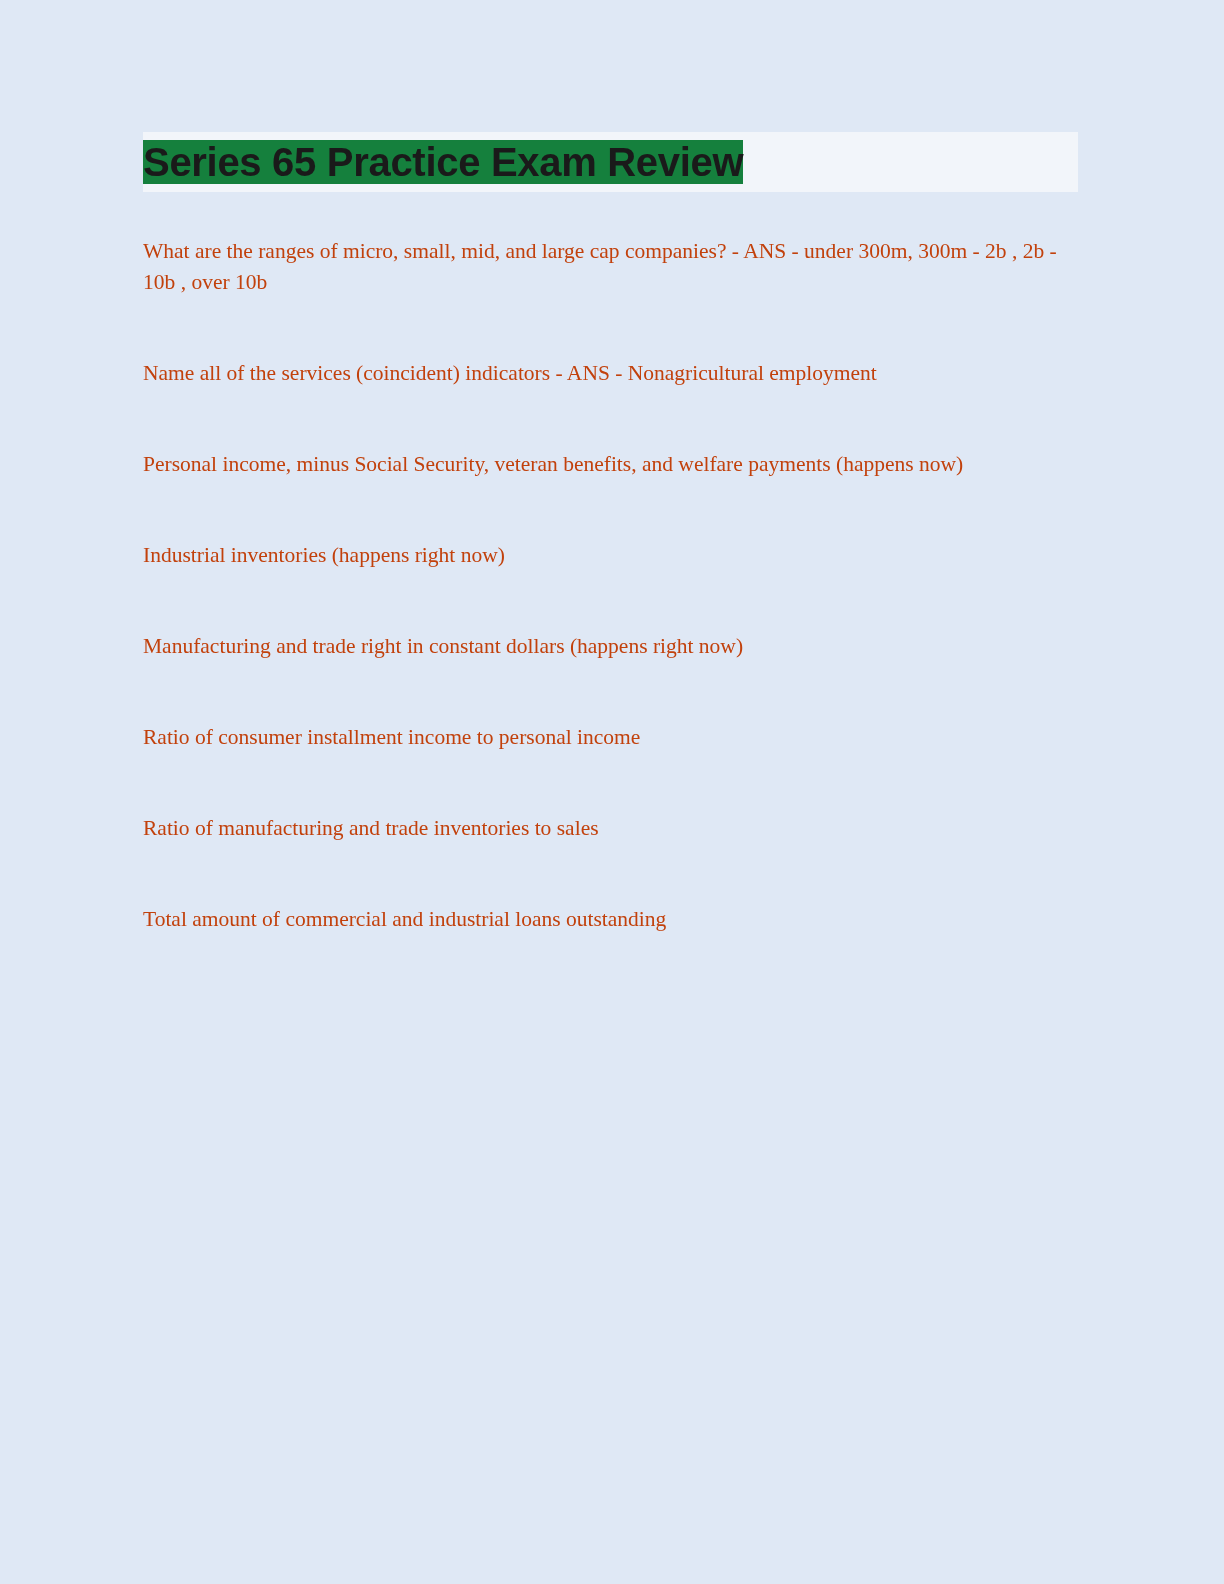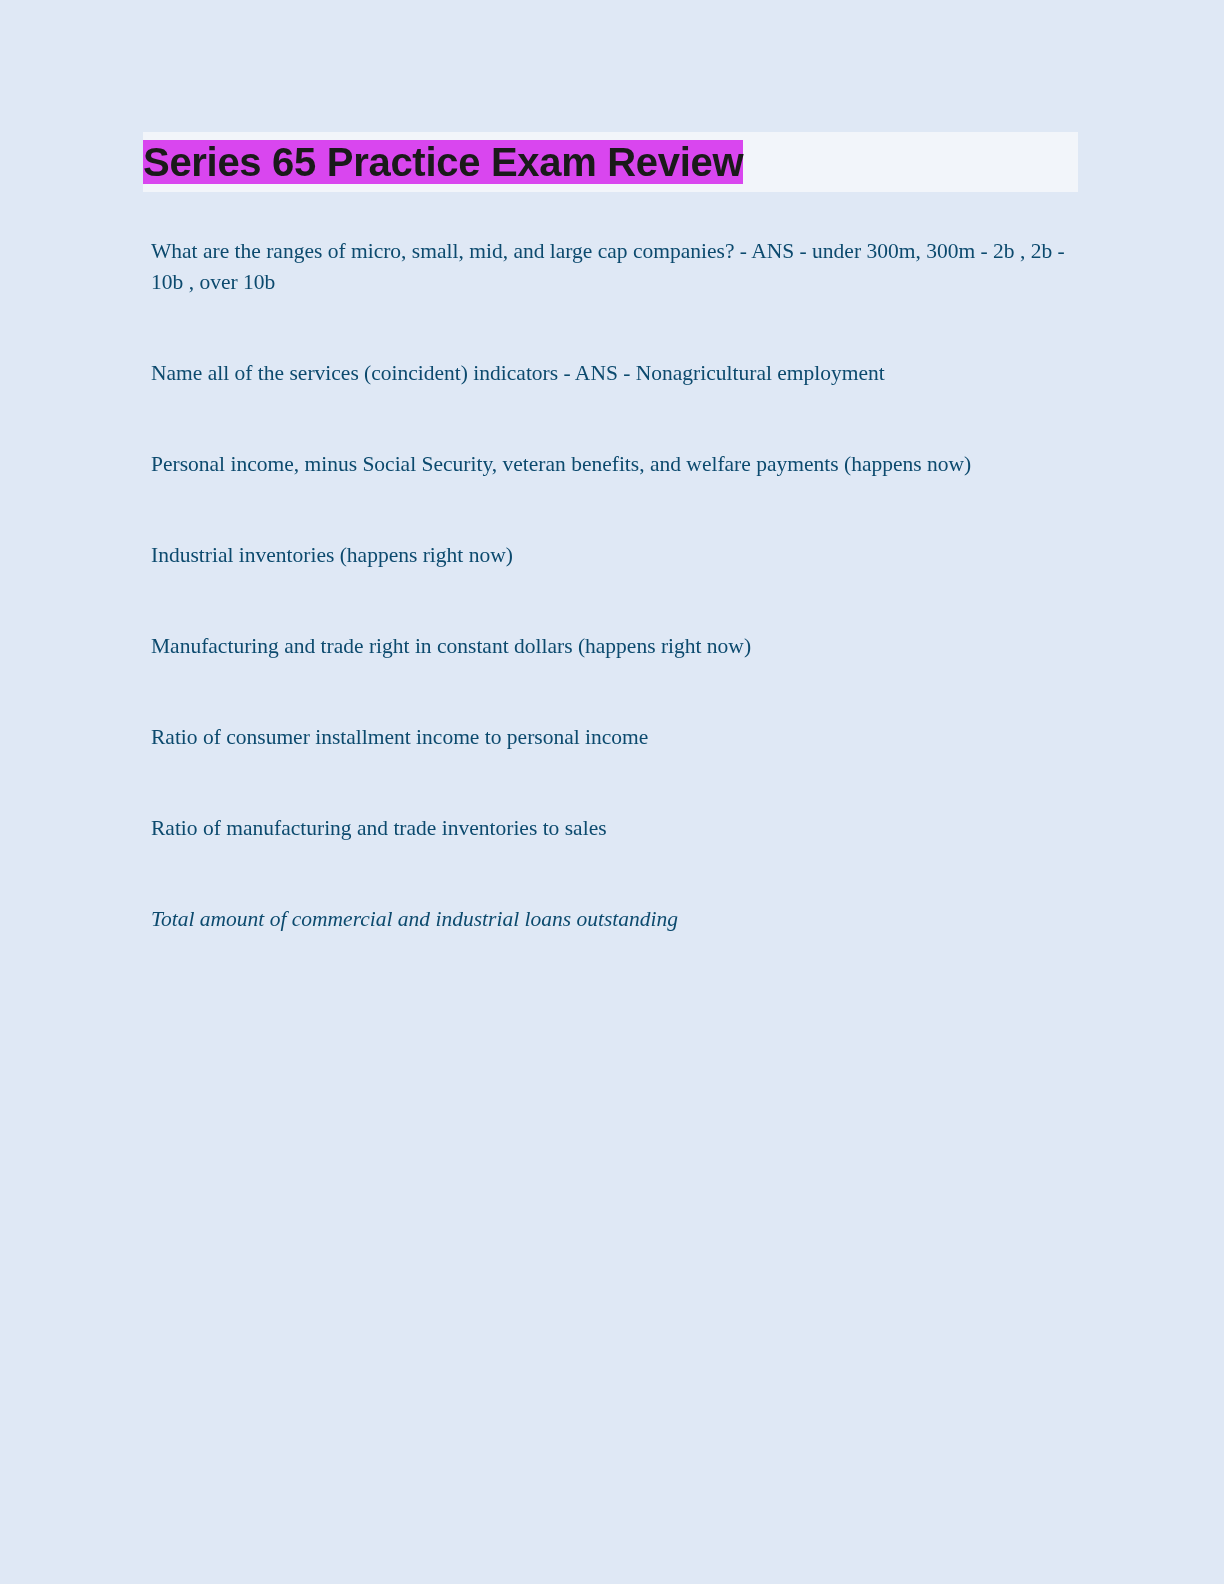--- a/index.html
+++ b/index.html
@@ -26,38 +26,37 @@
     top: 132px;
     width: 935px;
   }
   .title-wrap {
     background: #f2f5fa;
     display: block;
     margin-bottom: 44px;
   }
   .doc-title {
     display: inline;
-    background: #d946ef;
+    background: #15803d;
     font-family: "Liberation Sans", sans-serif;
     font-weight: bold;
     font-size: 40px;
     line-height: 60px;
     color: #1a1a1a;
     letter-spacing: -0.3px;
   }
   .para {
     font-size: 21.5px;
     line-height: 31px;
-    margin: 0 0 60px 8px;
-    color: #0c4a6e;
+    margin: 0 0 60px 0;
+    color: #c2410c;
     text-align: left;
   }
   .para:last-child {
     margin-bottom: 0;
-    font-style: italic;
   }
 </style>
 </head>
 <body>
 
 <div class="page">
   <div class="content">
 
     <div class="title-wrap">
       <h1 class="doc-title">Series 65 Practice Exam Review</h1>

